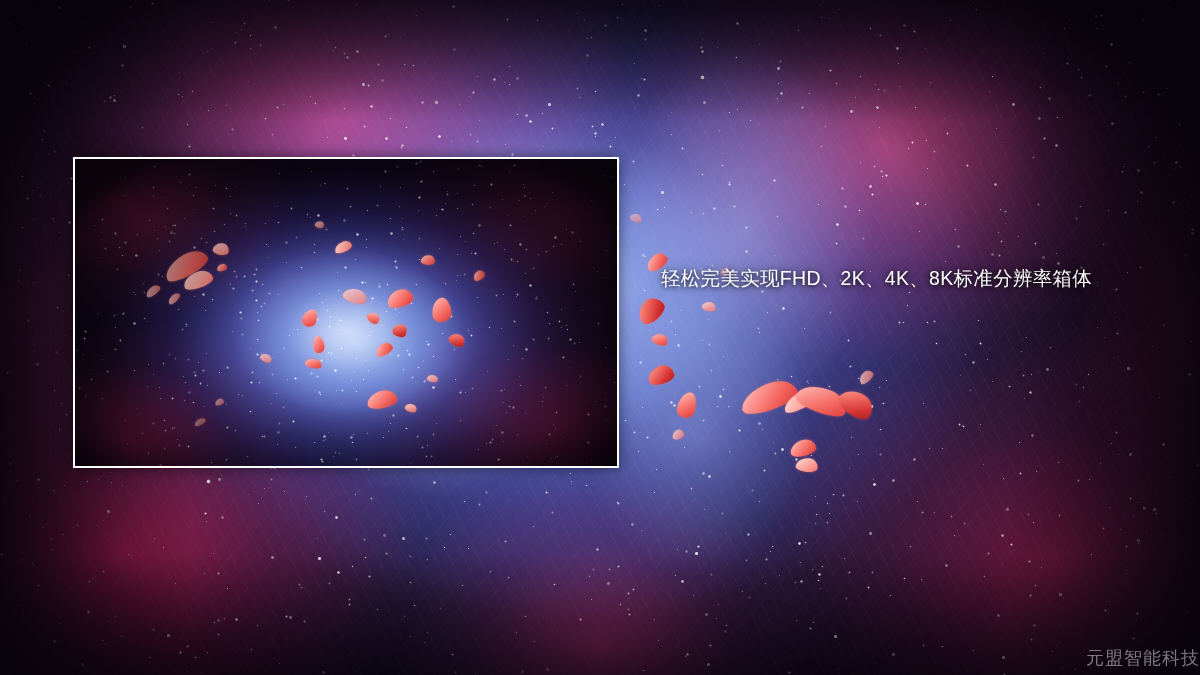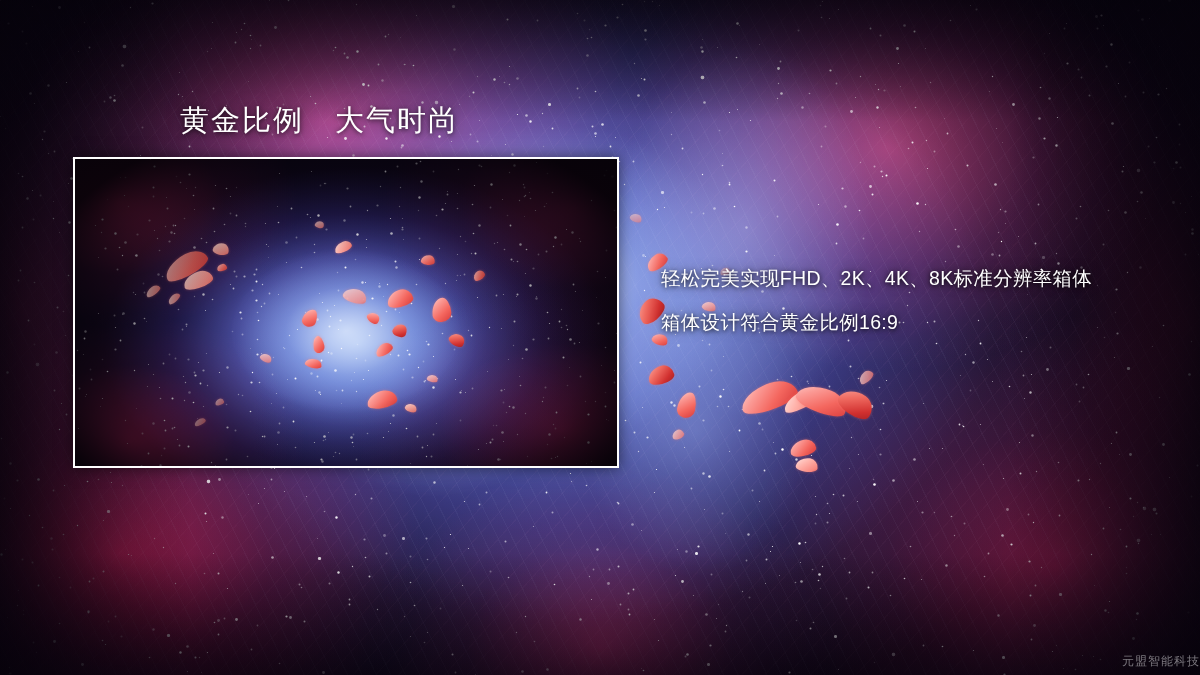--- a/index.html
+++ b/index.html
@@ -153,21 +153,21 @@
     font-size:19.5px;
     line-height:44px;
     color:#ffffff;
     white-space:nowrap;
     letter-spacing:.3px;
     text-shadow:0 1px 4px rgba(0,0,0,.8), 0 0 12px rgba(0,0,0,.55);
   }
   #watermark {
     position:absolute;
     right:0px; bottom:5px;
-    font-size:12px;
+    font-size:18px;
     letter-spacing:1px;
     color:#8f8c92;
     opacity:.85;
     white-space:nowrap;
   }
 </style>
 </head>
 <body>
 
 <div id="slide">
@@ -198,21 +198,20 @@
       <div class="petal dark" style="left: 838px; top: 392px; width: 36px; height: 24px; transform: rotate(35deg);"></div>
       <div class="petal" style="left: 790px; top: 440px; width: 26px; height: 16px; transform: rotate(-12deg);"></div>
       <div class="petal pale" style="left: 796px; top: 458px; width: 22px; height: 14px; transform: rotate(8deg);"></div>
       <div class="petal pale" style="left: 702px; top: 302px; width: 14px; height: 9px; transform: rotate(16deg); opacity: 0.85;"></div>
       <div class="petal pale" style="left: 672px; top: 430px; width: 12px; height: 9px; transform: rotate(-20deg); opacity: 0.8;"></div>
       <div class="petal pale" style="left: 858px; top: 372px; width: 16px; height: 10px; transform: rotate(-40deg); opacity: 0.75;"></div>
       <div class="petal pale" style="left: 630px; top: 214px; width: 12px; height: 8px; transform: rotate(24deg); opacity: 0.6;"></div>
       <div class="petal pale" style="left: 720px; top: 268px; width: 10px; height: 7px; transform: rotate(-12deg); opacity: 0.55;"></div>
     </div>
 
-  <div id="title">黄金比例　大气时尚</div>
 
   <div id="photo-frame">
     <div class="pf-inner">
       <div class="pf-base"></div>
       <div class="pf-red"></div>
       <div class="pf-blue"></div>
       <div class="bg-layer">
         <div class="stars s1" id="starsD" style="box-shadow: rgba(255, 255, 255, 0.72) 140px 26px 0px 0.1px, rgba(255, 255, 255, 0.44) 385px 77px 0px 0.2px, rgba(255, 255, 255, 0.34) 256px 194px 0px 0.7px, rgba(255, 255, 255, 0.46) 211px 103px 0px 0.1px, rgba(255, 255, 255, 0.73) 450px 36px 0px 0.2px, rgba(255, 255, 255, 0.35) 83px 115px 0px 0.7px, rgba(255, 255, 255, 0.49) 128px 211px 0px 0.6px, rgba(255, 255, 255, 0.47) 204px 264px 0px 0.4px, rgba(255, 255, 255, 0.65) 232px 160px 0px 0px, rgba(255, 255, 255, 0.53) 4px 229px 0px 0.5px, rgba(255, 255, 255, 0.52) 26px 73px 0px 0.2px, rgba(255, 255, 255, 0.8) 49px 36px 0px 0.1px, rgba(255, 255, 255, 0.78) 44px 88px 0px 0.3px, rgba(255, 255, 255, 0.58) 313px 272px 0px 0px, rgba(255, 255, 255, 0.75) 312px 125px 0px 0.2px, rgba(255, 255, 255, 0.75) 247px 143px 0px 0.1px, rgba(255, 255, 255, 0.92) 367px 50px 0px 0.6px, rgba(255, 255, 255, 0.43) 119px 213px 0px 0.4px, rgba(255, 255, 255, 0.9) 542px 174px 0px 0.4px, rgba(255, 255, 255, 0.83) 332px 191px 0px 0.3px, rgba(255, 255, 255, 0.8) 144px 213px 0px 0.1px, rgba(255, 255, 255, 0.73) 376px 157px 0px 0.4px, rgba(255, 255, 255, 0.47) 177px 131px 0px 0.6px, rgba(255, 255, 255, 0.47) 128px 247px 0px 0.1px, rgba(255, 255, 255, 0.38) 221px 78px 0px 0.4px, rgba(255, 255, 255, 0.62) 232px 55px 0px 0.3px, rgba(255, 255, 255, 0.92) 399px 26px 0px 0.1px, rgba(255, 255, 255, 0.37) 470px 228px 0px 0.5px, rgba(255, 255, 255, 0.86) 243px 56px 0px 0.7px, rgba(255, 255, 255, 0.69) 477px 33px 0px 0.3px, rgba(255, 255, 255, 0.46) 454px 33px 0px 0.1px, rgba(255, 255, 255, 0.91) 97px 239px 0px 0.5px, rgba(255, 255, 255, 0.64) 467px 242px 0px 0.2px, rgba(255, 255, 255, 0.72) 436px 100px 0px 0.5px, rgba(255, 255, 255, 0.58) 10px 172px 0px 0.7px, rgba(255, 255, 255, 0.61) 189px 277px 0px 0.5px, rgba(255, 255, 255, 0.67) 287px 123px 0px 0.7px, rgba(255, 255, 255, 0.75) 321px 169px 0px 0.2px, rgba(255, 255, 255, 0.83) 416px 25px 0px 0.7px, rgba(255, 255, 255, 0.92) 175px 252px 0px 0.3px, rgba(255, 255, 255, 0.43) 48px 154px 0px 0.8px, rgba(255, 255, 255, 0.74) 316px 74px 0px 0.8px, rgba(255, 255, 255, 0.41) 511px 304px 0px 0.1px, rgba(255, 255, 255, 0.9) 79px 7px 0px 0.6px, rgba(255, 255, 255, 0.79) 125px 224px 0px 0.4px, rgba(255, 255, 255, 0.34) 197px 215px 0px 0.4px, rgba(255, 255, 255, 0.38) 62px 75px 0px 0.6px, rgba(255, 255, 255, 0.71) 152px 268px 0px 0.6px, rgba(255, 255, 255, 0.6) 543px 290px 0px 0.7px, rgba(255, 255, 255, 0.48) 50px 18px 0px 0.3px, rgba(255, 255, 255, 0.9) 488px 198px 0px 0.5px, rgba(255, 255, 255, 0.72) 495px 180px 0px 0.8px, rgba(255, 255, 255, 0.79) 61px 96px 0px 0.7px, rgba(255, 255, 255, 0.57) 441px 137px 0px 0px, rgba(255, 255, 255, 0.33) 114px 233px 0px 0.8px, rgba(255, 255, 255, 0.58) 135px 119px 0px 0.8px, rgba(255, 255, 255, 0.36) 161px 117px 0px 0.5px, rgba(255, 255, 255, 0.76) 403px 290px 0px 0.1px, rgba(255, 255, 255, 0.58) 346px 22px 0px 0.7px, rgba(255, 255, 255, 0.87) 474px 164px 0px 0.1px, rgba(255, 255, 255, 0.47) 305px 27px 0px 0.2px, rgba(255, 255, 255, 0.4) 337px 218px 0px 0.6px, rgba(255, 255, 255, 0.59) 383px 10px 0px 0.2px, rgba(255, 255, 255, 0.9) 545px 109px 0px 0.7px, rgba(255, 255, 255, 0.43) 292px 274px 0px 0.3px, rgba(255, 255, 255, 0.92) 544px 10px 0px 0.3px, rgba(255, 255, 255, 0.43) 120px 28px 0px 0.2px, rgba(255, 255, 255, 0.35) 458px 109px 0px 0.6px, rgba(255, 255, 255, 0.53) 426px 231px 0px 0.6px, rgba(255, 255, 255, 0.5) 304px 124px 0px 0px, rgba(255, 255, 255, 0.38) 313px 242px 0px 0.7px, rgba(255, 255, 255, 0.88) 480px 78px 0px 0.7px, rgba(255, 255, 255, 0.52) 50px 83px 0px 0.8px, rgba(255, 255, 255, 0.72) 231px 165px 0px 0.6px, rgba(255, 255, 255, 0.71) 27px 239px 0px 0.1px, rgba(255, 255, 255, 0.79) 114px 15px 0px 0.6px, rgba(255, 255, 255, 0.61) 445px 226px 0px 0.3px, rgba(255, 255, 255, 0.64) 259px 146px 0px 0.1px, rgba(255, 255, 255, 0.72) 73px 294px 0px 0.4px, rgba(255, 255, 255, 0.45) 449px 28px 0px 0.4px, rgba(255, 255, 255, 0.56) 91px 38px 0px 0px, rgba(255, 255, 255, 0.91) 358px 197px 0px 0px, rgba(255, 255, 255, 0.38) 461px 139px 0px 0.7px, rgba(255, 255, 255, 0.74) 516px 41px 0px 0.2px, rgba(255, 255, 255, 0.65) 291px 80px 0px 0.1px, rgba(255, 255, 255, 0.38) 160px 271px 0px 0.5px, rgba(255, 255, 255, 0.68) 11px 235px 0px 0px, rgba(255, 255, 255, 0.89) 181px 122px 0px 0.5px, rgba(255, 255, 255, 0.76) 434px 247px 0px 0.3px, rgba(255, 255, 255, 0.8) 222px 170px 0px 0.1px, rgba(255, 255, 255, 0.83) 358px 228px 0px 0.7px, rgba(255, 255, 255, 0.74) 323px 196px 0px 0.5px, rgba(255, 255, 255, 0.79) 344px 100px 0px 0.1px, rgba(255, 255, 255, 0.95) 9px 179px 0px 0.4px, rgba(255, 255, 255, 0.52) 108px 217px 0px 0.1px, rgba(255, 255, 255, 0.42) 269px 61px 0px 0.7px, rgba(255, 255, 255, 0.93) 455px 126px 0px 0.7px, rgba(255, 255, 255, 0.71) 255px 157px 0px 0.2px, rgba(255, 255, 255, 0.88) 472px 153px 0px 0.3px, rgba(255, 255, 255, 0.77) 151px 29px 0px 0.3px, rgba(255, 255, 255, 0.82) 343px 208px 0px 0.2px, rgba(255, 255, 255, 0.83) 396px 176px 0px 0.4px, rgba(255, 255, 255, 0.44) 523px 164px 0px 0.6px, rgba(255, 255, 255, 0.48) 529px 16px 0px 0.4px, rgba(255, 255, 255, 0.5) 531px 260px 0px 0px, rgba(255, 255, 255, 0.74) 385px 233px 0px 0.6px, rgba(255, 255, 255, 0.53) 97px 269px 0px 0.4px, rgba(255, 255, 255, 0.91) 380px 179px 0px 0.2px, rgba(255, 255, 255, 0.76) 481px 253px 0px 0.4px, rgba(255, 255, 255, 0.79) 315px 264px 0px 0.1px, rgba(255, 255, 255, 0.56) 505px 82px 0px 0.2px, rgba(255, 255, 255, 0.73) 545px 8px 0px 0.7px, rgba(255, 255, 255, 0.39) 397px 229px 0px 0.4px, rgba(255, 255, 255, 0.75) 40px 168px 0px 0.1px, rgba(255, 255, 255, 0.33) 344px 79px 0px 0.5px, rgba(255, 255, 255, 0.71) 73px 205px 0px 0px, rgba(255, 255, 255, 0.88) 310px 12px 0px 0.4px, rgba(255, 255, 255, 0.75) 442px 135px 0px 0.5px, rgba(255, 255, 255, 0.94) 27px 60px 0px 0.6px, rgba(255, 255, 255, 0.91) 220px 219px 0px 0.5px, rgba(255, 255, 255, 0.53) 242px 160px 0px 0.7px, rgba(255, 255, 255, 0.4) 324px 47px 0px 0.2px, rgba(255, 255, 255, 0.78) 320px 102px 0px 0.5px, rgba(255, 255, 255, 0.42) 244px 134px 0px 0.1px, rgba(255, 255, 255, 0.43) 381px 121px 0px 0.1px, rgba(255, 255, 255, 0.4) 403px 113px 0px 0.5px, rgba(255, 255, 255, 0.92) 331px 269px 0px 0.3px, rgba(255, 255, 255, 0.85) 315px 59px 0px 0.1px, rgba(255, 255, 255, 0.45) 159px 112px 0px 0.5px, rgba(255, 255, 255, 0.36) 203px 273px 0px 0.8px, rgba(255, 255, 255, 0.41) 404px 6px 0px 0.6px, rgba(255, 255, 255, 0.39) 39px 156px 0px 0.5px, rgba(255, 255, 255, 0.81) 59px 211px 0px 0.2px, rgba(255, 255, 255, 0.45) 412px 212px 0px 0px, rgba(255, 255, 255, 0.43) 111px 29px 0px 0px, rgba(255, 255, 255, 0.47) 272px 29px 0px 0.6px, rgba(255, 255, 255, 0.57) 149px 65px 0px 0.3px, rgba(255, 255, 255, 0.45) 322px 7px 0px 0.5px, rgba(255, 255, 255, 0.85) 59px 164px 0px 0.7px, rgba(255, 255, 255, 0.43) 12px 308px 0px 0.1px, rgba(255, 255, 255, 0.5) 252px 151px 0px 0.4px, rgba(255, 255, 255, 0.78) 181px 141px 0px 0.6px, rgba(255, 255, 255, 0.58) 423px 300px 0px 0.8px, rgba(255, 255, 255, 0.41) 393px 171px 0px 0.2px, rgba(255, 255, 255, 0.91) 118px 243px 0px 0.3px, rgba(255, 255, 255, 0.91) 277px 283px 0px 0.3px, rgba(255, 255, 255, 0.47) 23px 98px 0px 0.1px, rgba(255, 255, 255, 0.42) 486px 168px 0px 0.3px, rgba(255, 255, 255, 0.75) 138px 49px 0px 0.4px, rgba(255, 255, 255, 0.39) 10px 237px 0px 0.1px, rgba(255, 255, 255, 0.51) 318px 256px 0px 0.7px, rgba(255, 255, 255, 0.75) 203px 63px 0px 0.3px, rgba(255, 255, 255, 0.48) 426px 169px 0px 0.1px, rgba(255, 255, 255, 0.46) 253px 273px 0px 0px, rgba(255, 255, 255, 0.77) 118px 36px 0px 0.3px, rgba(255, 255, 255, 0.36) 463px 95px 0px 0.4px, rgba(255, 255, 255, 0.55) 438px 248px 0px 0.7px, rgba(255, 255, 255, 0.6) 242px 217px 0px 0.5px, rgba(255, 255, 255, 0.57) 119px 88px 0px 0.8px, rgba(255, 255, 255, 0.43) 90px 67px 0px 0.2px, rgba(255, 255, 255, 0.45) 244px 233px 0px 0.7px, rgba(255, 255, 255, 0.78) 478px 87px 0px 0.2px, rgba(255, 255, 255, 0.64) 347px 288px 0px 0.4px, rgba(255, 255, 255, 0.93) 351px 297px 0px 0.2px, rgba(255, 255, 255, 0.37) 142px 88px 0px 0.2px, rgba(255, 255, 255, 0.58) 169px 117px 0px 0.6px, rgba(255, 255, 255, 0.39) 327px 70px 0px 0.6px, rgba(255, 255, 255, 0.35) 211px 83px 0px 0.8px, rgba(255, 255, 255, 0.93) 290px 123px 0px 0px, rgba(255, 255, 255, 0.78) 130px 151px 0px 0px, rgba(255, 255, 255, 0.77) 345px 2px 0px 0.3px, rgba(255, 255, 255, 0.42) 328px 210px 0px 0.4px, rgba(255, 255, 255, 0.33) 328px 80px 0px 0.1px, rgba(255, 255, 255, 0.56) 220px 288px 0px 0.3px, rgba(255, 255, 255, 0.81) 530px 247px 0px 0.4px, rgba(255, 255, 255, 0.86) 492px 170px 0px 0.2px, rgba(255, 255, 255, 0.43) 94px 82px 0px 0.6px, rgba(255, 255, 255, 0.4) 67px 274px 0px 0.5px, rgba(255, 255, 255, 0.55) 474px 275px 0px 0.7px, rgba(255, 255, 255, 0.33) 343px 51px 0px 0.2px, rgba(255, 255, 255, 0.77) 344px 38px 0px 0.7px, rgba(255, 255, 255, 0.53) 320px 150px 0px 0.4px, rgba(255, 255, 255, 0.71) 498px 125px 0px 0.4px, rgba(255, 255, 255, 0.54) 85px 239px 0px 0.3px, rgba(255, 255, 255, 0.83) 187px 277px 0px 0.2px, rgba(255, 255, 255, 0.64) 99px 268px 0px 0.3px, rgba(255, 255, 255, 0.55) 181px 110px 0px 0.4px, rgba(255, 255, 255, 0.36) 113px 200px 0px 0.6px, rgba(255, 255, 255, 0.39) 537px 17px 0px 0.8px, rgba(255, 255, 255, 0.89) 435px 66px 0px 0.4px, rgba(255, 255, 255, 0.77) 176px 223px 0px 0.6px, rgba(255, 255, 255, 0.54) 92px 49px 0px 0.5px, rgba(255, 255, 255, 0.49) 458px 180px 0px 0.6px, rgba(255, 255, 255, 0.36) 78px 264px 0px 0.7px, rgba(255, 255, 255, 0.65) 186px 147px 0px 0.2px, rgba(255, 255, 255, 0.94) 218px 262px 0px 0.4px, rgba(255, 255, 255, 0.67) 66px 307px 0px 0.7px, rgba(255, 255, 255, 0.56) 30px 89px 0px 0.6px, rgba(255, 255, 255, 0.36) 236px 214px 0px 0.7px, rgba(255, 255, 255, 0.86) 297px 139px 0px 0.6px, rgba(255, 255, 255, 0.53) 155px 125px 0px 0.1px, rgba(255, 255, 255, 0.73) 445px 85px 0px 0.7px, rgba(255, 255, 255, 0.65) 294px 176px 0px 0.3px, rgba(255, 255, 255, 0.69) 461px 3px 0px 0.1px, rgba(255, 255, 255, 0.79) 182px 195px 0px 0.6px, rgba(255, 255, 255, 0.73) 249px 277px 0px 0.8px, rgba(255, 255, 255, 0.68) 439px 162px 0px 0.5px, rgba(255, 255, 255, 0.33) 250px 280px 0px 0.2px, rgba(255, 255, 255, 0.42) 74px 61px 0px 0.6px, rgba(255, 255, 255, 0.78) 45px 181px 0px 0.4px, rgba(255, 255, 255, 0.91) 491px 70px 0px 0px, rgba(255, 255, 255, 0.85) 415px 283px 0px 0.5px, rgba(255, 255, 255, 0.83) 402px 138px 0px 0px, rgba(255, 255, 255, 0.5) 96px 73px 0px 0.7px, rgba(255, 255, 255, 0.94) 177px 213px 0px 0.2px, rgba(255, 255, 255, 0.39) 364px 89px 0px 0.2px, rgba(255, 255, 255, 0.52) 367px 174px 0px 0.3px, rgba(255, 255, 255, 0.59) 497px 73px 0px 0.7px, rgba(255, 255, 255, 0.47) 396px 94px 0px 0.2px, rgba(255, 255, 255, 0.85) 513px 255px 0px 0.6px, rgba(255, 255, 255, 0.48) 152px 208px 0px 0.7px, rgba(255, 255, 255, 0.62) 254px 167px 0px 0.5px, rgba(255, 255, 255, 0.94) 113px 287px 0px 0.5px, rgba(255, 255, 255, 0.66) 276px 278px 0px 0.7px, rgba(255, 255, 255, 0.79) 3px 269px 0px 0.1px, rgba(255, 255, 255, 0.65) 184px 223px 0px 0.3px, rgba(255, 255, 255, 0.82) 352px 286px 0px 0px, rgba(255, 255, 255, 0.84) 414px 168px 0px 0.2px, rgba(255, 255, 255, 0.94) 400px 94px 0px 0.5px, rgba(255, 255, 255, 0.35) 358px 12px 0px 0.4px, rgba(255, 255, 255, 0.4) 544px 73px 0px 0.1px, rgba(255, 255, 255, 0.88) 484px 162px 0px 0.4px, rgba(255, 255, 255, 0.83) 40px 74px 0px 0.7px, rgba(255, 255, 255, 0.58) 265px 161px 0px 0.6px, rgba(255, 255, 255, 0.85) 336px 144px 0px 0.3px, rgba(255, 255, 255, 0.42) 92px 117px 0px 0.1px, rgba(255, 255, 255, 0.49) 382px 34px 0px 0.1px, rgba(255, 255, 255, 0.63) 85px 306px 0px 0.7px, rgba(255, 255, 255, 0.85) 308px 278px 0px 0.1px, rgba(255, 255, 255, 0.83) 165px 153px 0px 0.6px, rgba(255, 255, 255, 0.45) 351px 182px 0px 0.3px, rgba(255, 255, 255, 0.42) 302px 46px 0px 0.6px, rgba(255, 255, 255, 0.66) 504px 183px 0px 0.1px, rgba(255, 255, 255, 0.55) 382px 49px 0px 0.3px, rgba(255, 255, 255, 0.82) 334px 195px 0px 0.6px, rgba(255, 255, 255, 0.89) 246px 201px 0px 0.4px, rgba(255, 255, 255, 0.63) 60px 135px 0px 0.1px, rgba(255, 255, 255, 0.44) 447px 199px 0px 0.3px, rgba(255, 255, 255, 0.37) 167px 175px 0px 0.5px, rgba(255, 255, 255, 0.59) 444px 41px 0px 0.2px, rgba(255, 255, 255, 0.89) 100px 66px 0px 0.2px, rgba(255, 255, 255, 0.39) 251px 70px 0px 0.6px, rgba(255, 255, 255, 0.71) 397px 45px 0px 0.3px, rgba(255, 255, 255, 0.37) 60px 96px 0px 0.2px, rgba(255, 255, 255, 0.5) 88px 204px 0px 0.4px, rgba(255, 255, 255, 0.94) 47px 96px 0px 0.2px, rgba(255, 255, 255, 0.92) 266px 189px 0px 0.2px, rgba(255, 255, 255, 0.66) 341px 4px 0px 0.6px, rgba(255, 255, 255, 0.87) 183px 161px 0px 0.3px, rgba(255, 255, 255, 0.44) 73px 136px 0px 0.3px, rgba(255, 255, 255, 0.45) 72px 227px 0px 0.1px, rgba(255, 255, 255, 0.55) 422px 83px 0px 0.1px, rgba(255, 255, 255, 0.53) 315px 195px 0px 0.2px, rgba(255, 255, 255, 0.51) 179px 115px 0px 0.6px, rgba(255, 255, 255, 0.76) 239px 283px 0px 0.1px, rgba(255, 255, 255, 0.63) 226px 108px 0px 0.3px, rgba(255, 255, 255, 0.48) 356px 297px 0px 0.5px, rgba(255, 255, 255, 0.67) 539px 51px 0px 0.3px, rgba(255, 255, 255, 0.58) 404px 66px 0px 0.7px, rgba(255, 255, 255, 0.85) 89px 261px 0px 0.3px, rgba(255, 255, 255, 0.75) 293px 211px 0px 0.1px, rgba(255, 255, 255, 0.6) 190px 64px 0px 0.1px, rgba(255, 255, 255, 0.72) 128px 135px 0px 0.7px, rgba(255, 255, 255, 0.87) 380px 220px 0px 0px, rgba(255, 255, 255, 0.79) 398px 74px 0px 0.3px, rgba(255, 255, 255, 0.49) 471px 92px 0px 0.5px, rgba(255, 255, 255, 0.62) 161px 56px 0px 0.4px, rgba(255, 255, 255, 0.42) 42px 110px 0px 0.5px, rgba(255, 255, 255, 0.44) 304px 127px 0px 0.7px, rgba(255, 255, 255, 0.8) 288px 220px 0px 0.1px, rgba(255, 255, 255, 0.6) 428px 282px 0px 0px, rgba(255, 255, 255, 0.91) 32px 212px 0px 0.3px, rgba(255, 255, 255, 0.91) 270px 108px 0px 0.5px, rgba(255, 255, 255, 0.68) 99px 74px 0px 0.3px, rgba(255, 255, 255, 0.33) 201px 310px 0px 0.8px, rgba(255, 255, 255, 0.73) 216px 49px 0px 0.4px, rgba(255, 255, 255, 0.74) 260px 211px 0px 0.8px, rgba(255, 255, 255, 0.85) 451px 90px 0px 0.3px, rgba(255, 255, 255, 0.44) 450px 254px 0px 0.2px, rgba(255, 255, 255, 0.68) 90px 271px 0px 0.4px, rgba(255, 255, 255, 0.53) 111px 165px 0px 0.5px, rgba(255, 255, 255, 0.83) 513px 283px 0px 0.7px, rgba(255, 255, 255, 0.36) 196px 244px 0px 0px, rgba(255, 255, 255, 0.5) 40px 190px 0px 0.6px, rgba(255, 255, 255, 0.82) 253px 193px 0px 0.2px, rgba(255, 255, 255, 0.53) 427px 273px 0px 0.8px, rgba(255, 255, 255, 0.54) 500px 132px 0px 0.1px, rgba(255, 255, 255, 0.51) 417px 280px 0px 0.5px, rgba(255, 255, 255, 0.51) 239px 93px 0px 0.3px, rgba(255, 255, 255, 0.63) 390px 233px 0px 0px, rgba(255, 255, 255, 0.33) 269px 136px 0px 0.4px, rgba(255, 255, 255, 0.72) 78px 28px 0px 0.5px, rgba(255, 255, 255, 0.41) 8px 195px 0px 0.1px, rgba(255, 255, 255, 0.37) 278px 287px 0px 0px, rgba(255, 255, 255, 0.81) 245px 235px 0px 0.1px, rgba(255, 255, 255, 0.52) 370px 124px 0px 0.2px, rgba(255, 255, 255, 0.39) 58px 133px 0px 0.2px, rgba(255, 255, 255, 0.48) 362px 219px 0px 0.2px, rgba(255, 255, 255, 0.75) 451px 190px 0px 0.8px, rgba(255, 255, 255, 0.93) 392px 307px 0px 0.3px, rgba(255, 255, 255, 0.42) 522px 112px 0px 0.3px, rgba(255, 255, 255, 0.34) 385px 116px 0px 0.1px, rgba(255, 255, 255, 0.76) 353px 185px 0px 0.6px, rgba(255, 255, 255, 0.58) 439px 6px 0px 0.7px, rgba(255, 255, 255, 0.89) 246px 300px 0px 0.6px, rgba(255, 255, 255, 0.88) 282px 75px 0px 0.7px, rgba(255, 255, 255, 0.48) 132px 226px 0px 0.2px, rgba(255, 255, 255, 0.42) 539px 223px 0px 0.4px, rgba(255, 255, 255, 0.46) 240px 231px 0px 0.1px, rgba(255, 255, 255, 0.52) 349px 222px 0px 0.5px, rgba(255, 255, 255, 0.82) 302px 156px 0px 0.2px, rgba(255, 255, 255, 0.35) 69px 133px 0px 0.4px, rgba(255, 255, 255, 0.79) 20px 66px 0px 0.1px, rgba(255, 255, 255, 0.53) 321px 108px 0px 0.7px, rgba(255, 255, 255, 0.53) 247px 302px 0px 0.7px, rgba(255, 255, 255, 0.78) 120px 216px 0px 0.6px, rgba(255, 255, 255, 0.67) 516px 302px 0px 0px, rgba(255, 255, 255, 0.42) 89px 289px 0px 0.5px, rgba(255, 255, 255, 0.36) 25px 247px 0px 0px, rgba(255, 255, 255, 0.51) 382px 95px 0px 0.1px;"></div>
         <div class="stars s2" id="starsE" style="box-shadow: rgba(255, 255, 255, 0.62) 187px 125px 0px 0.2px, rgba(255, 255, 255, 0.4) 543px 229px 0px 0.3px, rgba(255, 255, 255, 0.41) 230px 153px 0px 0.2px, rgba(255, 255, 255, 0.49) 111px 167px 0px 0.1px, rgba(255, 255, 255, 0.34) 71px 162px 0px 0px, rgba(255, 255, 255, 0.27) 521px 138px 0px 0px, rgba(255, 255, 255, 0.26) 290px 201px 0px 0.4px, rgba(255, 255, 255, 0.65) 427px 40px 0px 0px, rgba(255, 255, 255, 0.32) 113px 108px 0px 0px, rgba(255, 255, 255, 0.28) 480px 269px 0px 0.4px, rgba(255, 255, 255, 0.64) 69px 159px 0px 0.3px, rgba(255, 255, 255, 0.63) 202px 285px 0px 0px, rgba(255, 255, 255, 0.36) 438px 186px 0px 0.2px, rgba(255, 255, 255, 0.44) 476px 299px 0px 0.3px, rgba(255, 255, 255, 0.3) 421px 266px 0px 0.3px, rgba(255, 255, 255, 0.43) 208px 188px 0px 0px, rgba(255, 255, 255, 0.36) 209px 189px 0px 0.3px, rgba(255, 255, 255, 0.46) 260px 293px 0px 0.3px, rgba(255, 255, 255, 0.53) 499px 184px 0px 0.4px, rgba(255, 255, 255, 0.34) 449px 57px 0px 0px, rgba(255, 255, 255, 0.5) 530px 118px 0px 0.1px, rgba(255, 255, 255, 0.5) 543px 105px 0px 0.4px, rgba(255, 255, 255, 0.26) 122px 259px 0px 0.1px, rgba(255, 255, 255, 0.32) 335px 304px 0px 0.1px, rgba(255, 255, 255, 0.22) 246px 202px 0px 0.1px, rgba(255, 255, 255, 0.53) 434px 13px 0px 0.2px, rgba(255, 255, 255, 0.59) 482px 297px 0px 0.2px, rgba(255, 255, 255, 0.29) 492px 226px 0px 0.3px, rgba(255, 255, 255, 0.63) 480px 298px 0px 0px, rgba(255, 255, 255, 0.54) 341px 125px 0px 0.3px, rgba(255, 255, 255, 0.31) 494px 208px 0px 0px, rgba(255, 255, 255, 0.29) 198px 198px 0px 0.2px, rgba(255, 255, 255, 0.42) 444px 217px 0px 0px, rgba(255, 255, 255, 0.4) 504px 79px 0px 0.1px, rgba(255, 255, 255, 0.43) 249px 24px 0px 0.2px, rgba(255, 255, 255, 0.37) 288px 140px 0px 0.2px, rgba(255, 255, 255, 0.4) 327px 59px 0px 0.1px, rgba(255, 255, 255, 0.48) 75px 0px 0px 0.1px, rgba(255, 255, 255, 0.57) 84px 228px 0px 0.1px, rgba(255, 255, 255, 0.35) 47px 155px 0px 0.1px, rgba(255, 255, 255, 0.33) 386px 231px 0px 0.1px, rgba(255, 255, 255, 0.23) 15px 210px 0px 0.4px, rgba(255, 255, 255, 0.47) 212px 220px 0px 0px, rgba(255, 255, 255, 0.52) 109px 241px 0px 0.2px, rgba(255, 255, 255, 0.44) 16px 220px 0px 0.4px, rgba(255, 255, 255, 0.52) 540px 310px 0px 0.1px, rgba(255, 255, 255, 0.26) 348px 202px 0px 0.4px, rgba(255, 255, 255, 0.57) 448px 308px 0px 0.2px, rgba(255, 255, 255, 0.38) 107px 170px 0px 0.4px, rgba(255, 255, 255, 0.47) 194px 134px 0px 0.4px, rgba(255, 255, 255, 0.23) 418px 266px 0px 0.2px, rgba(255, 255, 255, 0.3) 544px 198px 0px 0.4px, rgba(255, 255, 255, 0.3) 489px 278px 0px 0.2px, rgba(255, 255, 255, 0.26) 390px 82px 0px 0.3px, rgba(255, 255, 255, 0.26) 193px 98px 0px 0px, rgba(255, 255, 255, 0.24) 101px 17px 0px 0.3px, rgba(255, 255, 255, 0.28) 94px 195px 0px 0.4px, rgba(255, 255, 255, 0.54) 123px 203px 0px 0.1px, rgba(255, 255, 255, 0.47) 544px 248px 0px 0.2px, rgba(255, 255, 255, 0.65) 311px 152px 0px 0.3px, rgba(255, 255, 255, 0.54) 411px 284px 0px 0.1px, rgba(255, 255, 255, 0.46) 505px 217px 0px 0.4px, rgba(255, 255, 255, 0.58) 342px 277px 0px 0.4px, rgba(255, 255, 255, 0.42) 202px 47px 0px 0.1px, rgba(255, 255, 255, 0.37) 193px 87px 0px 0.1px, rgba(255, 255, 255, 0.58) 23px 154px 0px 0.1px, rgba(255, 255, 255, 0.61) 448px 25px 0px 0.2px, rgba(255, 255, 255, 0.39) 84px 91px 0px 0.3px, rgba(255, 255, 255, 0.58) 539px 211px 0px 0px, rgba(255, 255, 255, 0.43) 170px 64px 0px 0.3px, rgba(255, 255, 255, 0.27) 61px 249px 0px 0.1px, rgba(255, 255, 255, 0.5) 82px 79px 0px 0.2px, rgba(255, 255, 255, 0.26) 157px 172px 0px 0.3px, rgba(255, 255, 255, 0.56) 155px 37px 0px 0.1px, rgba(255, 255, 255, 0.46) 166px 159px 0px 0.4px, rgba(255, 255, 255, 0.56) 306px 166px 0px 0.2px, rgba(255, 255, 255, 0.47) 442px 275px 0px 0.2px, rgba(255, 255, 255, 0.59) 350px 221px 0px 0.1px, rgba(255, 255, 255, 0.53) 429px 230px 0px 0px, rgba(255, 255, 255, 0.39) 478px 265px 0px 0.2px, rgba(255, 255, 255, 0.62) 191px 85px 0px 0.1px, rgba(255, 255, 255, 0.32) 276px 221px 0px 0.2px, rgba(255, 255, 255, 0.64) 460px 51px 0px 0.1px, rgba(255, 255, 255, 0.55) 98px 66px 0px 0.4px, rgba(255, 255, 255, 0.41) 140px 306px 0px 0.1px, rgba(255, 255, 255, 0.38) 415px 48px 0px 0.4px, rgba(255, 255, 255, 0.32) 526px 206px 0px 0.1px, rgba(255, 255, 255, 0.44) 258px 297px 0px 0.1px, rgba(255, 255, 255, 0.54) 406px 7px 0px 0.3px, rgba(255, 255, 255, 0.38) 189px 144px 0px 0.4px, rgba(255, 255, 255, 0.42) 87px 117px 0px 0.3px, rgba(255, 255, 255, 0.24) 533px 261px 0px 0.1px, rgba(255, 255, 255, 0.34) 109px 59px 0px 0.3px, rgba(255, 255, 255, 0.36) 324px 153px 0px 0.1px, rgba(255, 255, 255, 0.32) 151px 245px 0px 0.3px, rgba(255, 255, 255, 0.26) 245px 26px 0px 0.4px, rgba(255, 255, 255, 0.6) 275px 47px 0px 0.4px, rgba(255, 255, 255, 0.26) 282px 185px 0px 0.3px, rgba(255, 255, 255, 0.34) 167px 236px 0px 0.3px, rgba(255, 255, 255, 0.41) 272px 139px 0px 0.4px, rgba(255, 255, 255, 0.38) 182px 153px 0px 0.3px, rgba(255, 255, 255, 0.5) 78px 215px 0px 0.1px, rgba(255, 255, 255, 0.26) 379px 190px 0px 0.4px, rgba(255, 255, 255, 0.34) 486px 85px 0px 0.4px, rgba(255, 255, 255, 0.24) 266px 244px 0px 0.1px, rgba(255, 255, 255, 0.6) 442px 102px 0px 0.3px, rgba(255, 255, 255, 0.44) 361px 56px 0px 0.3px, rgba(255, 255, 255, 0.63) 473px 179px 0px 0.4px, rgba(255, 255, 255, 0.36) 100px 199px 0px 0.4px, rgba(255, 255, 255, 0.63) 267px 231px 0px 0.4px, rgba(255, 255, 255, 0.29) 278px 275px 0px 0.4px, rgba(255, 255, 255, 0.38) 250px 24px 0px 0.3px, rgba(255, 255, 255, 0.35) 208px 248px 0px 0.4px, rgba(255, 255, 255, 0.63) 52px 284px 0px 0.1px, rgba(255, 255, 255, 0.29) 510px 242px 0px 0.2px, rgba(255, 255, 255, 0.52) 429px 90px 0px 0.3px, rgba(255, 255, 255, 0.31) 53px 47px 0px 0.2px, rgba(255, 255, 255, 0.41) 433px 200px 0px 0.1px, rgba(255, 255, 255, 0.47) 186px 194px 0px 0.1px, rgba(255, 255, 255, 0.58) 214px 176px 0px 0.2px, rgba(255, 255, 255, 0.28) 385px 261px 0px 0.4px, rgba(255, 255, 255, 0.24) 175px 189px 0px 0.1px, rgba(255, 255, 255, 0.27) 86px 296px 0px 0.2px, rgba(255, 255, 255, 0.64) 292px 51px 0px 0.2px, rgba(255, 255, 255, 0.41) 142px 93px 0px 0.2px, rgba(255, 255, 255, 0.65) 158px 129px 0px 0.4px, rgba(255, 255, 255, 0.43) 78px 37px 0px 0.4px, rgba(255, 255, 255, 0.33) 280px 100px 0px 0.3px, rgba(255, 255, 255, 0.4) 438px 102px 0px 0.1px, rgba(255, 255, 255, 0.49) 279px 213px 0px 0px, rgba(255, 255, 255, 0.29) 382px 116px 0px 0.3px, rgba(255, 255, 255, 0.3) 531px 91px 0px 0.4px, rgba(255, 255, 255, 0.58) 370px 44px 0px 0.1px, rgba(255, 255, 255, 0.26) 161px 28px 0px 0.2px, rgba(255, 255, 255, 0.58) 104px 286px 0px 0.4px, rgba(255, 255, 255, 0.37) 119px 137px 0px 0.2px, rgba(255, 255, 255, 0.41) 461px 137px 0px 0.1px, rgba(255, 255, 255, 0.55) 421px 136px 0px 0.4px, rgba(255, 255, 255, 0.64) 136px 303px 0px 0.2px, rgba(255, 255, 255, 0.59) 291px 88px 0px 0px, rgba(255, 255, 255, 0.48) 103px 150px 0px 0.3px, rgba(255, 255, 255, 0.62) 110px 223px 0px 0.2px, rgba(255, 255, 255, 0.43) 50px 261px 0px 0.2px, rgba(255, 255, 255, 0.65) 263px 170px 0px 0.1px, rgba(255, 255, 255, 0.57) 455px 39px 0px 0.3px, rgba(255, 255, 255, 0.3) 155px 54px 0px 0.4px, rgba(255, 255, 255, 0.28) 452px 297px 0px 0.2px, rgba(255, 255, 255, 0.52) 126px 79px 0px 0.3px, rgba(255, 255, 255, 0.36) 248px 281px 0px 0.3px, rgba(255, 255, 255, 0.32) 262px 113px 0px 0.2px, rgba(255, 255, 255, 0.31) 425px 300px 0px 0.2px, rgba(255, 255, 255, 0.31) 468px 238px 0px 0.2px, rgba(255, 255, 255, 0.48) 325px 28px 0px 0.2px, rgba(255, 255, 255, 0.32) 170px 67px 0px 0.2px, rgba(255, 255, 255, 0.25) 428px 243px 0px 0.4px, rgba(255, 255, 255, 0.45) 361px 264px 0px 0.1px, rgba(255, 255, 255, 0.23) 530px 233px 0px 0.3px, rgba(255, 255, 255, 0.43) 372px 32px 0px 0.1px, rgba(255, 255, 255, 0.5) 281px 199px 0px 0.3px, rgba(255, 255, 255, 0.27) 261px 231px 0px 0.3px, rgba(255, 255, 255, 0.33) 431px 253px 0px 0.2px, rgba(255, 255, 255, 0.62) 102px 280px 0px 0.1px, rgba(255, 255, 255, 0.28) 432px 56px 0px 0.3px, rgba(255, 255, 255, 0.36) 541px 68px 0px 0.4px, rgba(255, 255, 255, 0.24) 32px 40px 0px 0.2px, rgba(255, 255, 255, 0.54) 236px 12px 0px 0.1px, rgba(255, 255, 255, 0.38) 486px 150px 0px 0.2px, rgba(255, 255, 255, 0.24) 27px 200px 0px 0.3px, rgba(255, 255, 255, 0.47) 491px 166px 0px 0.3px, rgba(255, 255, 255, 0.6) 182px 180px 0px 0.3px, rgba(255, 255, 255, 0.46) 469px 47px 0px 0.3px, rgba(255, 255, 255, 0.31) 531px 11px 0px 0.3px, rgba(255, 255, 255, 0.3) 472px 285px 0px 0.2px, rgba(255, 255, 255, 0.52) 239px 85px 0px 0.2px, rgba(255, 255, 255, 0.55) 450px 114px 0px 0.1px, rgba(255, 255, 255, 0.4) 471px 44px 0px 0px, rgba(255, 255, 255, 0.57) 131px 83px 0px 0.3px, rgba(255, 255, 255, 0.39) 131px 194px 0px 0.1px, rgba(255, 255, 255, 0.43) 172px 297px 0px 0.3px, rgba(255, 255, 255, 0.41) 507px 151px 0px 0px, rgba(255, 255, 255, 0.48) 201px 234px 0px 0.1px, rgba(255, 255, 255, 0.52) 264px 294px 0px 0.2px, rgba(255, 255, 255, 0.3) 308px 137px 0px 0.1px, rgba(255, 255, 255, 0.56) 428px 135px 0px 0.1px, rgba(255, 255, 255, 0.44) 520px 242px 0px 0.2px, rgba(255, 255, 255, 0.38) 263px 131px 0px 0.4px, rgba(255, 255, 255, 0.61) 449px 37px 0px 0.3px, rgba(255, 255, 255, 0.38) 419px 84px 0px 0.2px, rgba(255, 255, 255, 0.58) 204px 14px 0px 0.1px, rgba(255, 255, 255, 0.55) 235px 58px 0px 0.1px, rgba(255, 255, 255, 0.57) 372px 35px 0px 0.4px, rgba(255, 255, 255, 0.61) 139px 72px 0px 0.3px, rgba(255, 255, 255, 0.53) 2px 191px 0px 0.2px, rgba(255, 255, 255, 0.39) 389px 115px 0px 0.4px, rgba(255, 255, 255, 0.54) 203px 135px 0px 0px, rgba(255, 255, 255, 0.47) 530px 188px 0px 0.3px, rgba(255, 255, 255, 0.58) 281px 300px 0px 0.4px, rgba(255, 255, 255, 0.44) 119px 50px 0px 0.1px, rgba(255, 255, 255, 0.56) 45px 18px 0px 0px, rgba(255, 255, 255, 0.48) 163px 235px 0px 0.2px, rgba(255, 255, 255, 0.57) 105px 23px 0px 0.3px, rgba(255, 255, 255, 0.5) 358px 275px 0px 0.4px, rgba(255, 255, 255, 0.57) 151px 300px 0px 0.4px, rgba(255, 255, 255, 0.53) 327px 68px 0px 0.3px, rgba(255, 255, 255, 0.62) 137px 140px 0px 0.3px, rgba(255, 255, 255, 0.32) 472px 14px 0px 0.3px, rgba(255, 255, 255, 0.25) 544px 69px 0px 0.2px, rgba(255, 255, 255, 0.59) 281px 232px 0px 0.2px, rgba(255, 255, 255, 0.47) 79px 71px 0px 0.1px, rgba(255, 255, 255, 0.22) 68px 124px 0px 0.4px;"></div>
       </div>
@@ -243,18 +242,17 @@
           <div class="petal pale" style="left: 119px; top: 260px; width: 12px; height: 6px; transform: rotate(-25deg); opacity: 0.7;"></div>
           <div class="petal" style="left: 398px; top: 112px; width: 12px; height: 9px; transform: rotate(-30deg);"></div>
           <div class="petal pale" style="left: 240px; top: 62px; width: 9px; height: 7px; transform: rotate(16deg); opacity: 0.8;"></div>
         </div>
       <div class="pf-vig"></div>
     </div>
   </div>
 
   <div id="body-text">
     <div class="line">轻松完美实现FHD、2K、4K、8K标准分辨率箱体</div>
-    <div class="line">箱体设计符合黄金比例16:9</div>
   </div>
 
   <div id="watermark">元盟智能科技</div>
 
 </div>
 
 </body></html>

